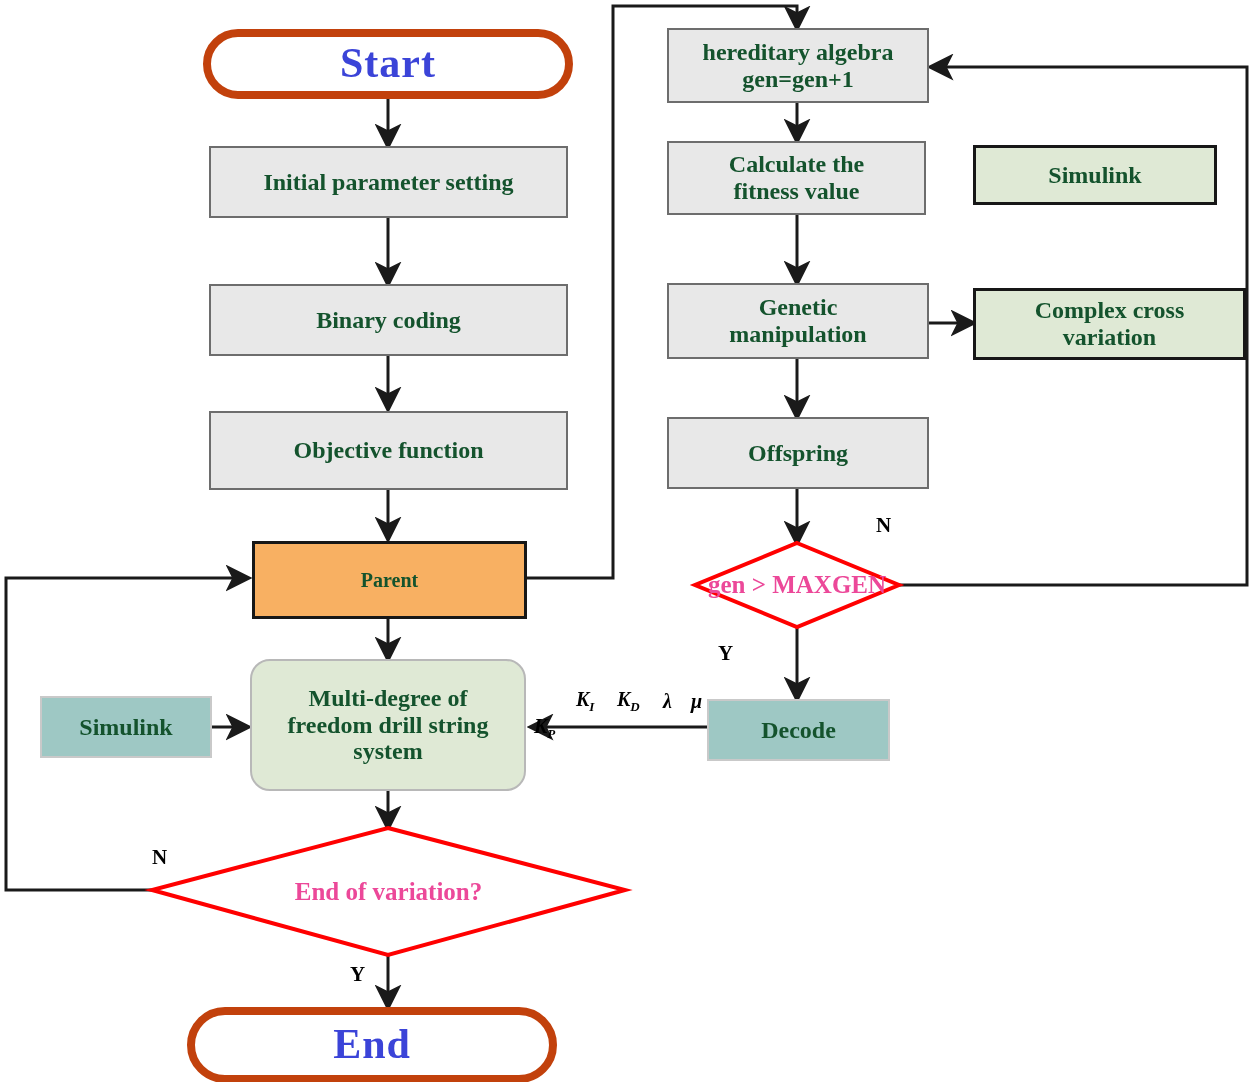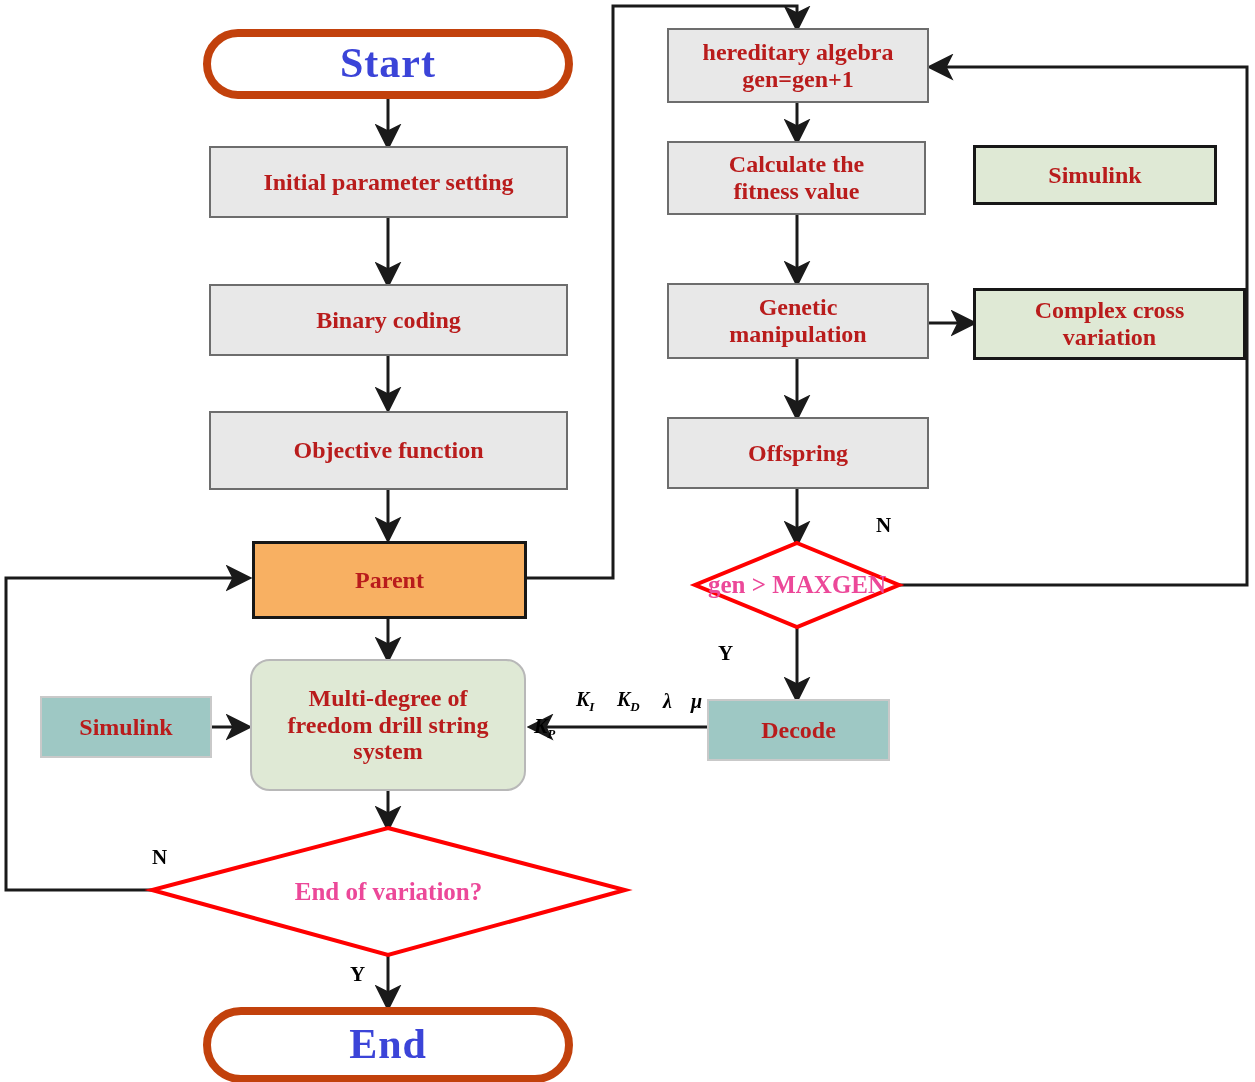--- a/index.html
+++ b/index.html
@@ -26,21 +26,21 @@
     pointer-events: none;
   }
   .node {
     position: absolute;
     box-sizing: border-box;
     display: flex;
     align-items: center;
     justify-content: center;
     text-align: center;
     font-weight: bold;
-    color: #b91c1c;
+    color: #14532d;
     line-height: 1.12;
     z-index: 2;
   }
   .process {
     background: #e8e8e8;
     border: 2px solid #6d6d6d;
     font-size: 24px;
   }
   .terminal {
     background: #ffffff;
@@ -61,21 +61,21 @@
     font-size: 24px;
   }
   .teal {
     background: #9ec8c4;
     border: 2px solid #c9c9c9;
     font-size: 24px;
   }
   .parent {
     background: #f8b062;
     border: 3px solid #171717;
-    font-size: 24px;
+    font-size: 20px;
   }
   .decision {
     position: absolute;
     z-index: 2;
   }
   .decision .dlabel {
     position: absolute;
     left: 0;
     top: 0;
     width: 100%;
@@ -177,21 +177,21 @@
   <div class="node sys-green" style="left:250px; top:659px; width:276px; height:132px; flex-direction:column;border-radius:20px;">
     <span>Multi-degree of</span>
     <span>freedom drill string</span>
     <span>system</span>
   </div>
 
   <div class="decision" style="left:152px; top:828px; width:473px; height:127px;">
     <div class="dlabel">End of variation?</div>
   </div>
 
-  <div class="node terminal" style="left:203px; top:1007px; width:370px; height:76px;">
+  <div class="node terminal" style="left:187px; top:1007px; width:370px; height:76px;">
     <span>End</span>
   </div>
 
   <div class="node process" style="left:667px; top:28px; width:262px; height:75px; flex-direction:column;">
     <span>hereditary algebra</span>
     <span>gen=gen+1</span>
   </div>
 
   <div class="node process" style="left:667px; top:141px; width:259px; height:74px; flex-direction:column;">
     <span>Calculate the</span>

